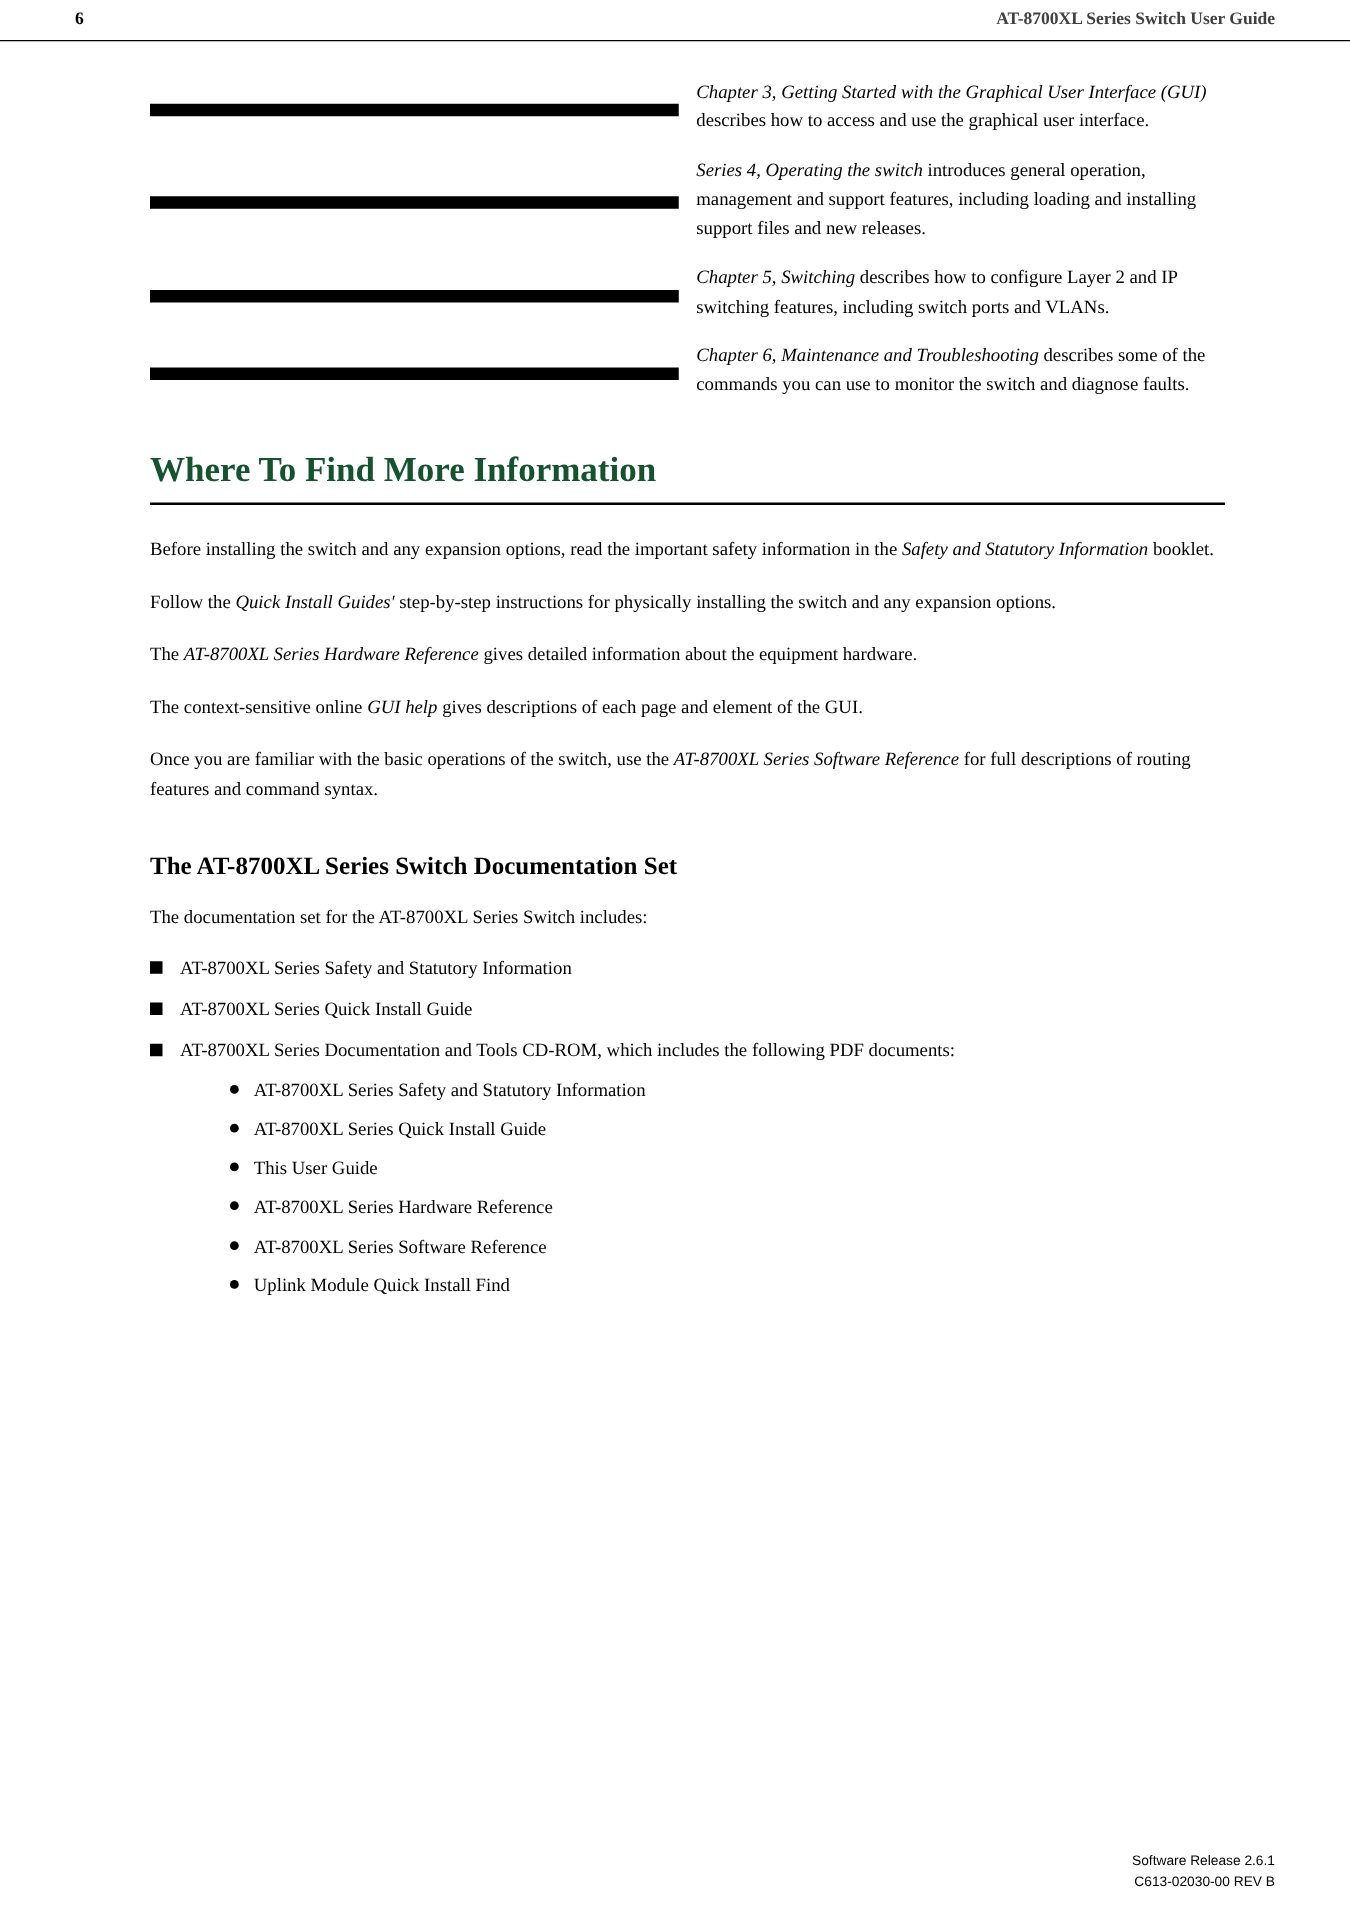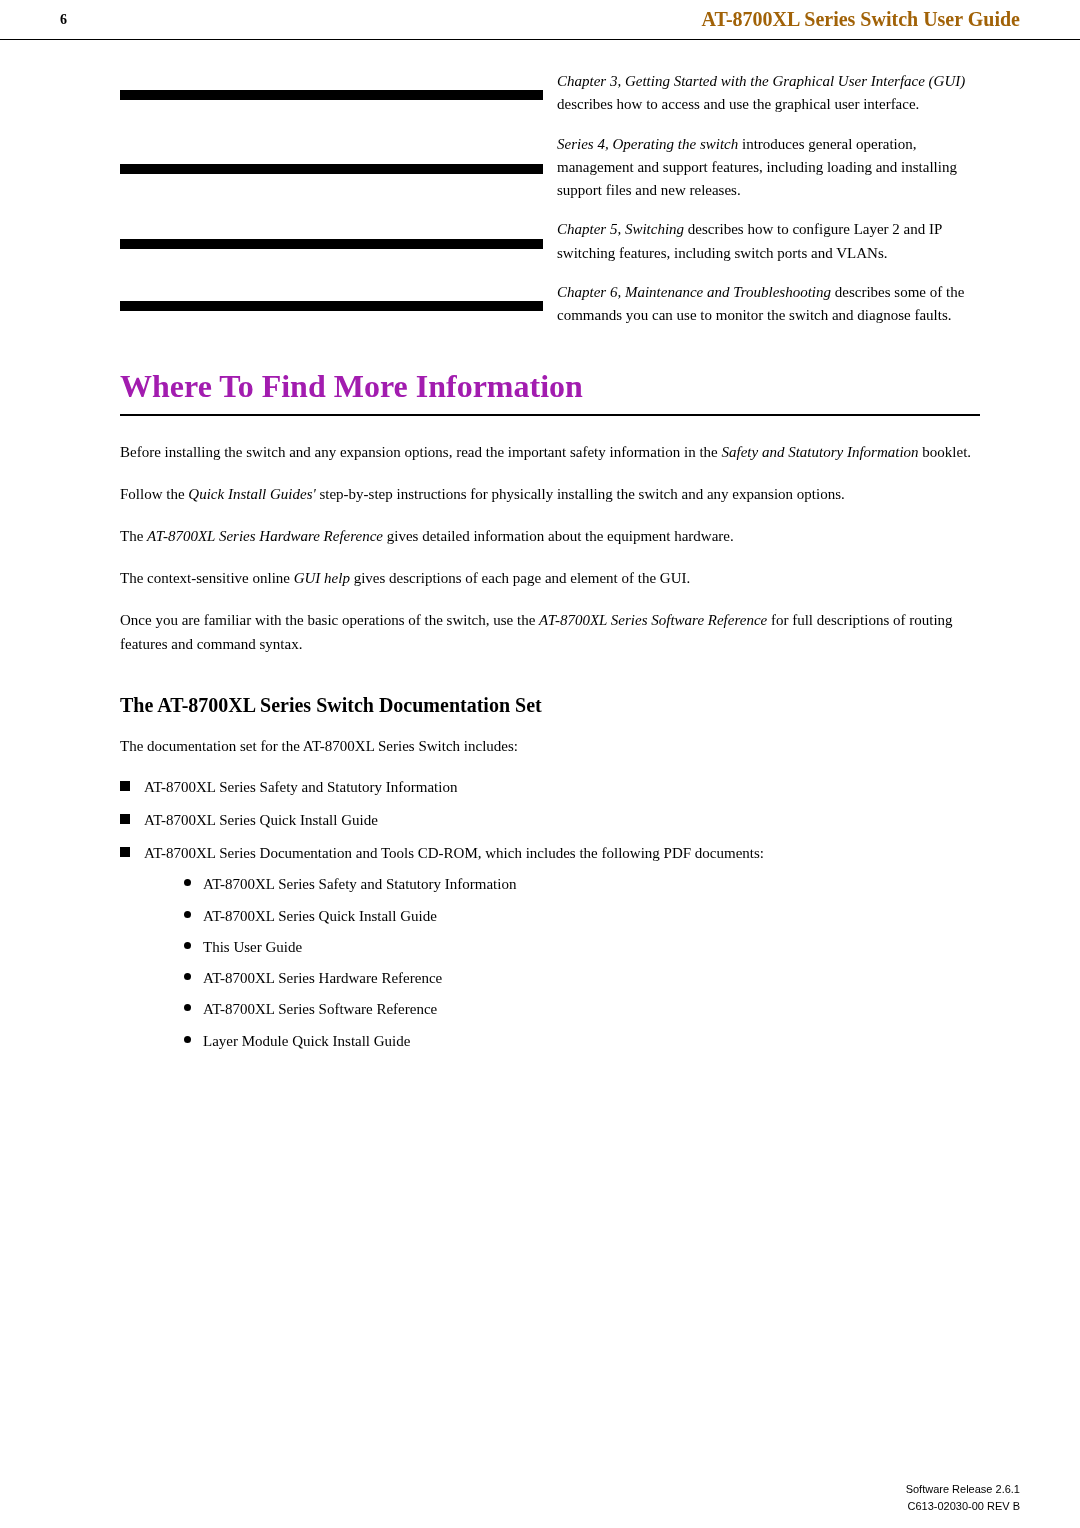--- a/index.html
+++ b/index.html
@@ -38,23 +38,23 @@
 
     .header-page-number {
       font-family: Georgia, serif;
       font-size: 14px;
       font-weight: bold;
       color: #000;
     }
 
     .header-title {
       font-family: Georgia, serif;
-      font-size: 20px;
-      font-weight: bold;
-      color: #a16207;
+      font-size: 14px;
+      font-weight: bold;
+      color: #404040;
     }
 
     
     .content-area {
       padding: 0 100px 60px 120px;
     }
 
     
     .top-bullet-list {
       list-style: none;
@@ -80,23 +80,23 @@
 
     .top-bullet-list li span {
       flex: 1;
       font-size: 15px;
       line-height: 1.55;
     }
 
     
     .section-title {
       font-family: Georgia, serif;
-      font-size: 32px;
-      font-weight: bold;
-      color: #a21caf;
+      font-size: 28px;
+      font-weight: bold;
+      color: #14532d;
       border-bottom: 2px solid #000;
       padding-bottom: 8px;
       margin-bottom: 24px;
       line-height: 1.2;
     }
 
     
     .body-paragraph {
       font-size: 15px;
       line-height: 1.6;
@@ -263,21 +263,21 @@
             <li>
               <span class="bullet-dot"></span>
               <span>AT-8700XL Series Hardware Reference</span>
             </li>
             <li>
               <span class="bullet-dot"></span>
               <span>AT-8700XL Series Software Reference</span>
             </li>
             <li>
               <span class="bullet-dot"></span>
-              <span>Layer Module Quick Install Guide</span>
+              <span>Uplink Module Quick Install Find</span>
             </li>
           </ul>
         </span>
       </li>
     </ul>
 
   </div>
 
   <div class="footer">
     <div>Software Release 2.6.1</div>

